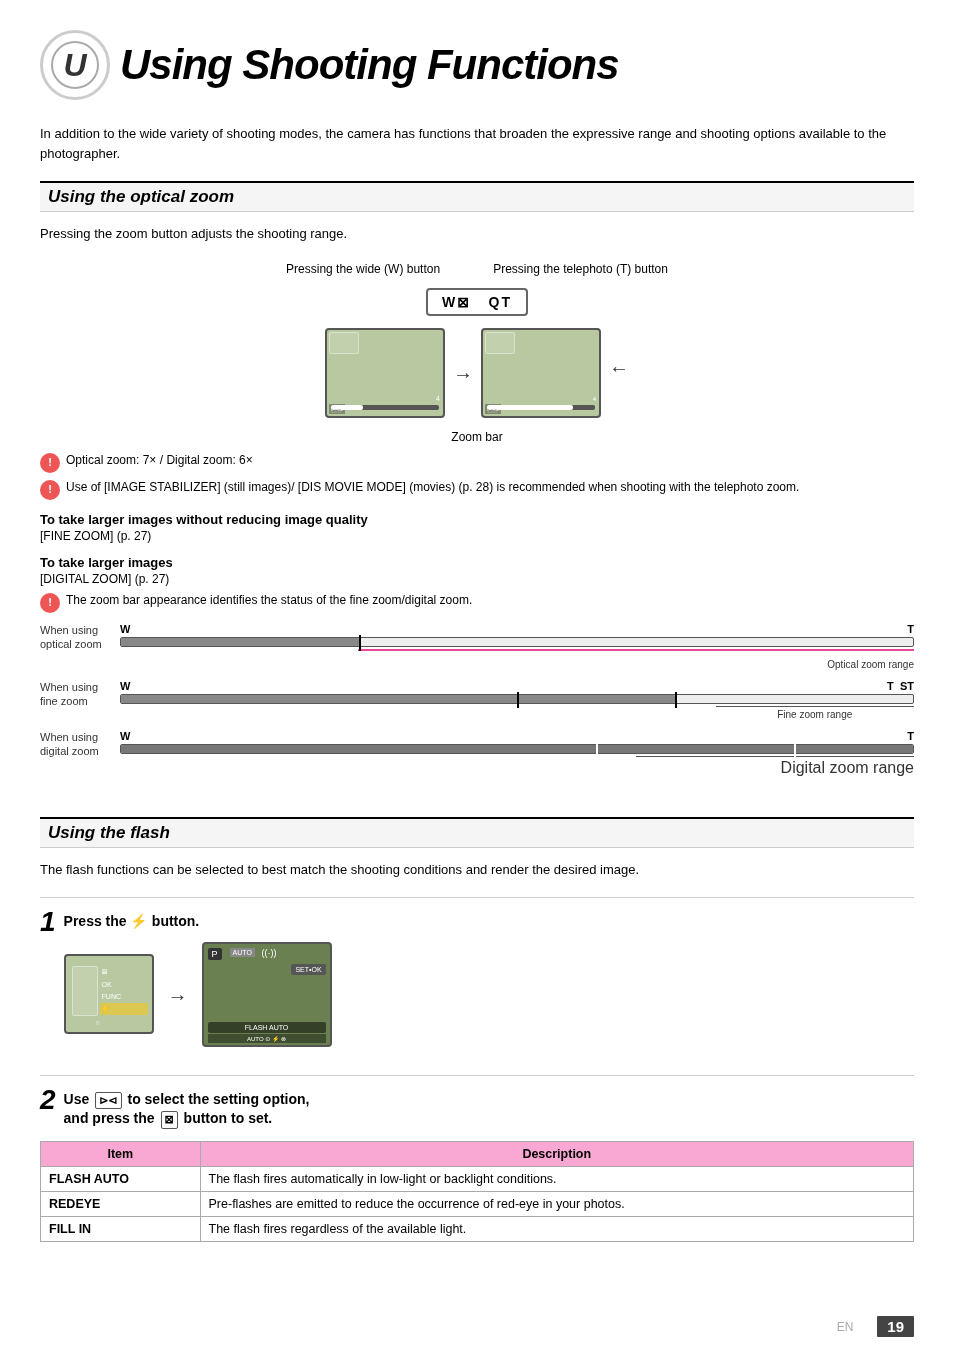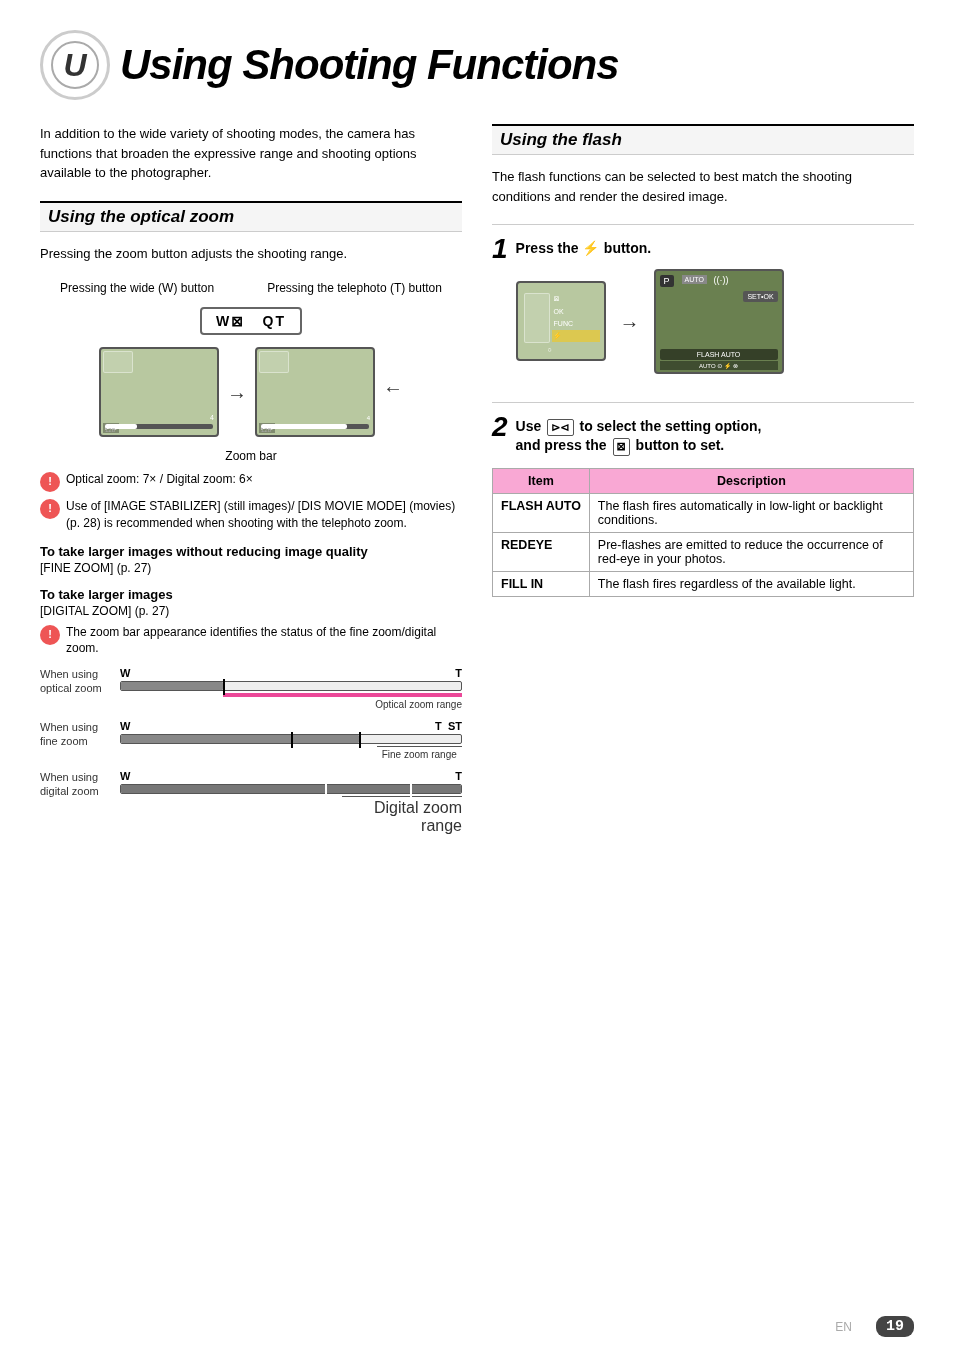--- a/index.html
+++ b/index.html
@@ -50,20 +50,21 @@
       font-weight: bold;
       font-style: italic;
       color: #000;
       letter-spacing: -1px;
     }
 
     
     .two-col {
       display: flex;
       gap: 30px;
+      flex-direction: column;
     }
     .col-left {
       flex: 1;
     }
     .col-right {
       flex: 1;
     }
 
     
     .section-heading {
@@ -394,22 +395,21 @@
     .page-en {
       color: #aaa;
       font-size: 12px;
     }
     .page-num {
       background: #444;
       color: #fff;
       font-size: 15px;
       font-weight: bold;
       padding: 2px 10px;
-      border-radius: 9px;
-      font-family: Liberation Mono, monospace;
+      border-radius: 1px;
     }
 
     .divider {
       border: none;
       border-top: 1px solid #ccc;
       margin: 10px 0;
     }
     .use-icon {
       display: inline-block;
       border: 1px solid #555;
@@ -505,21 +505,21 @@
       <div class="zoom-bar-visual">
         <div class="zoom-bar-wt">
           <span>W</span>
           <span>T</span>
         </div>
         <div class="bar-outer">
           <div class="bar-inner" style="width:30%;"></div>
           <div class="bar-marker" style="left:30%;"></div>
         </div>
         <div style="display:flex;justify-content:flex-end;">
-          <div style="font-size:10px;color:#333;border-top:4px solid #ec4899;padding-top:2px;width:70%;text-align:right;">Optical zoom range</div>
+          <div style="font-size:10px;color:#333;border-top:2px solid #ec4899;padding-top:8px;width:70%;text-align:right;">Optical zoom range</div>
         </div>
       </div>
     </div>
 
     <div class="zoom-bar-diagram">
       <div class="zoom-bar-side-label">When using<br>fine zoom</div>
       <div class="zoom-bar-visual">
         <div class="zoom-bar-wt">
           <span>W</span>
           <span>T &nbsp;<strong>ST</strong></span>

